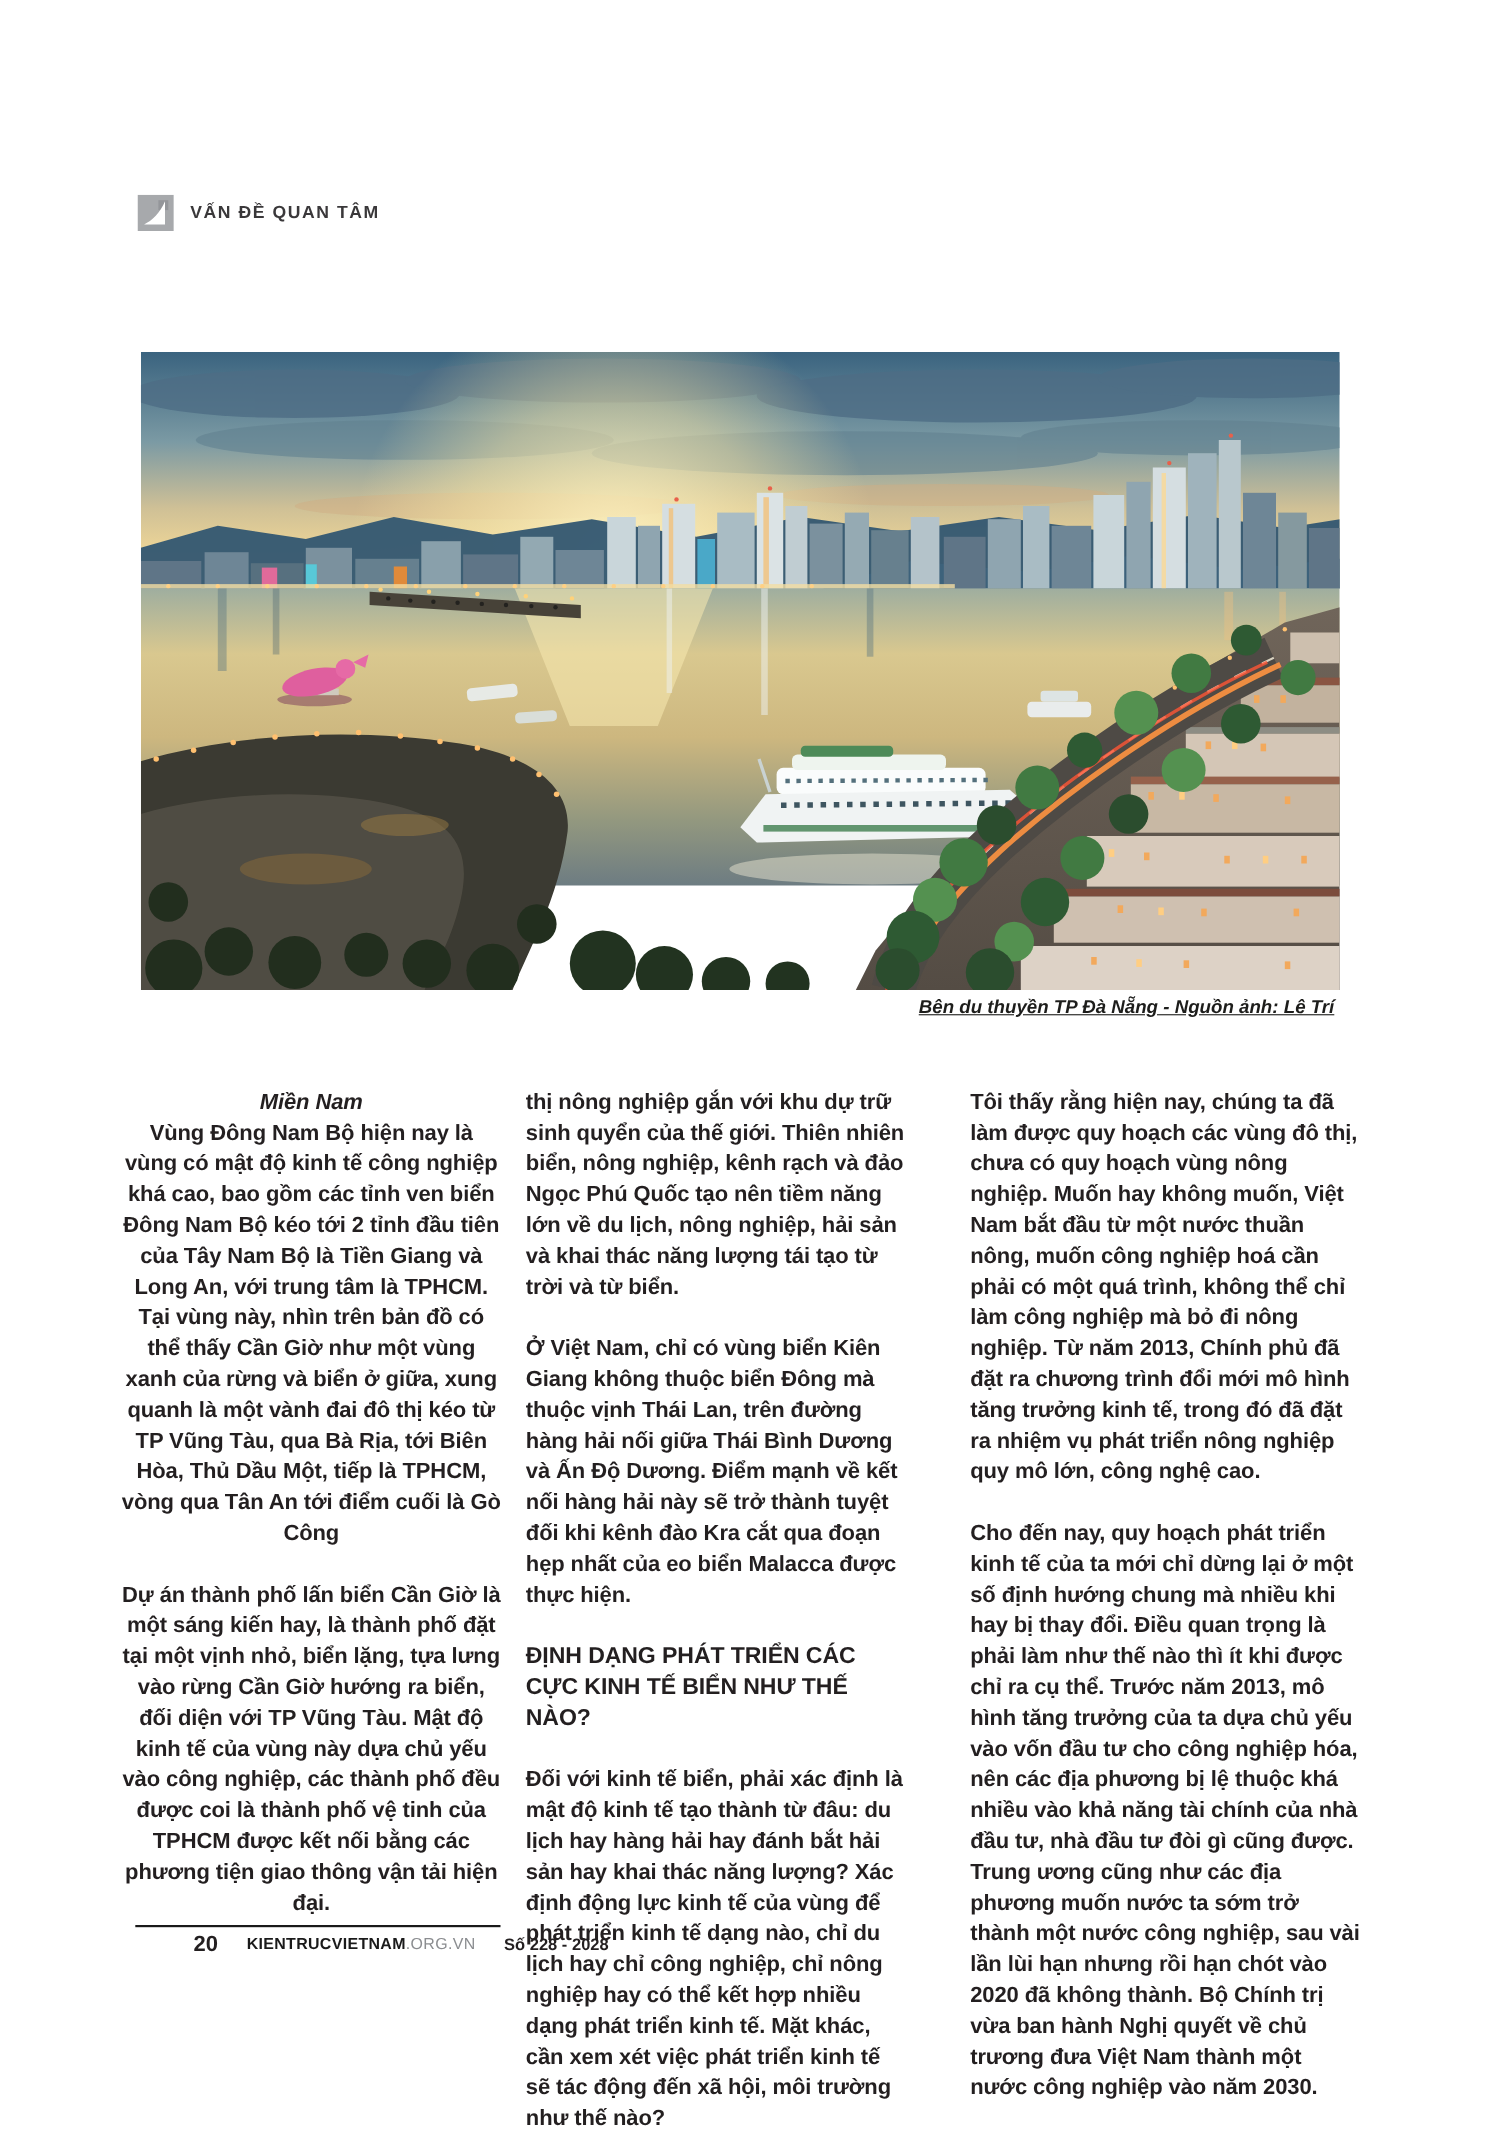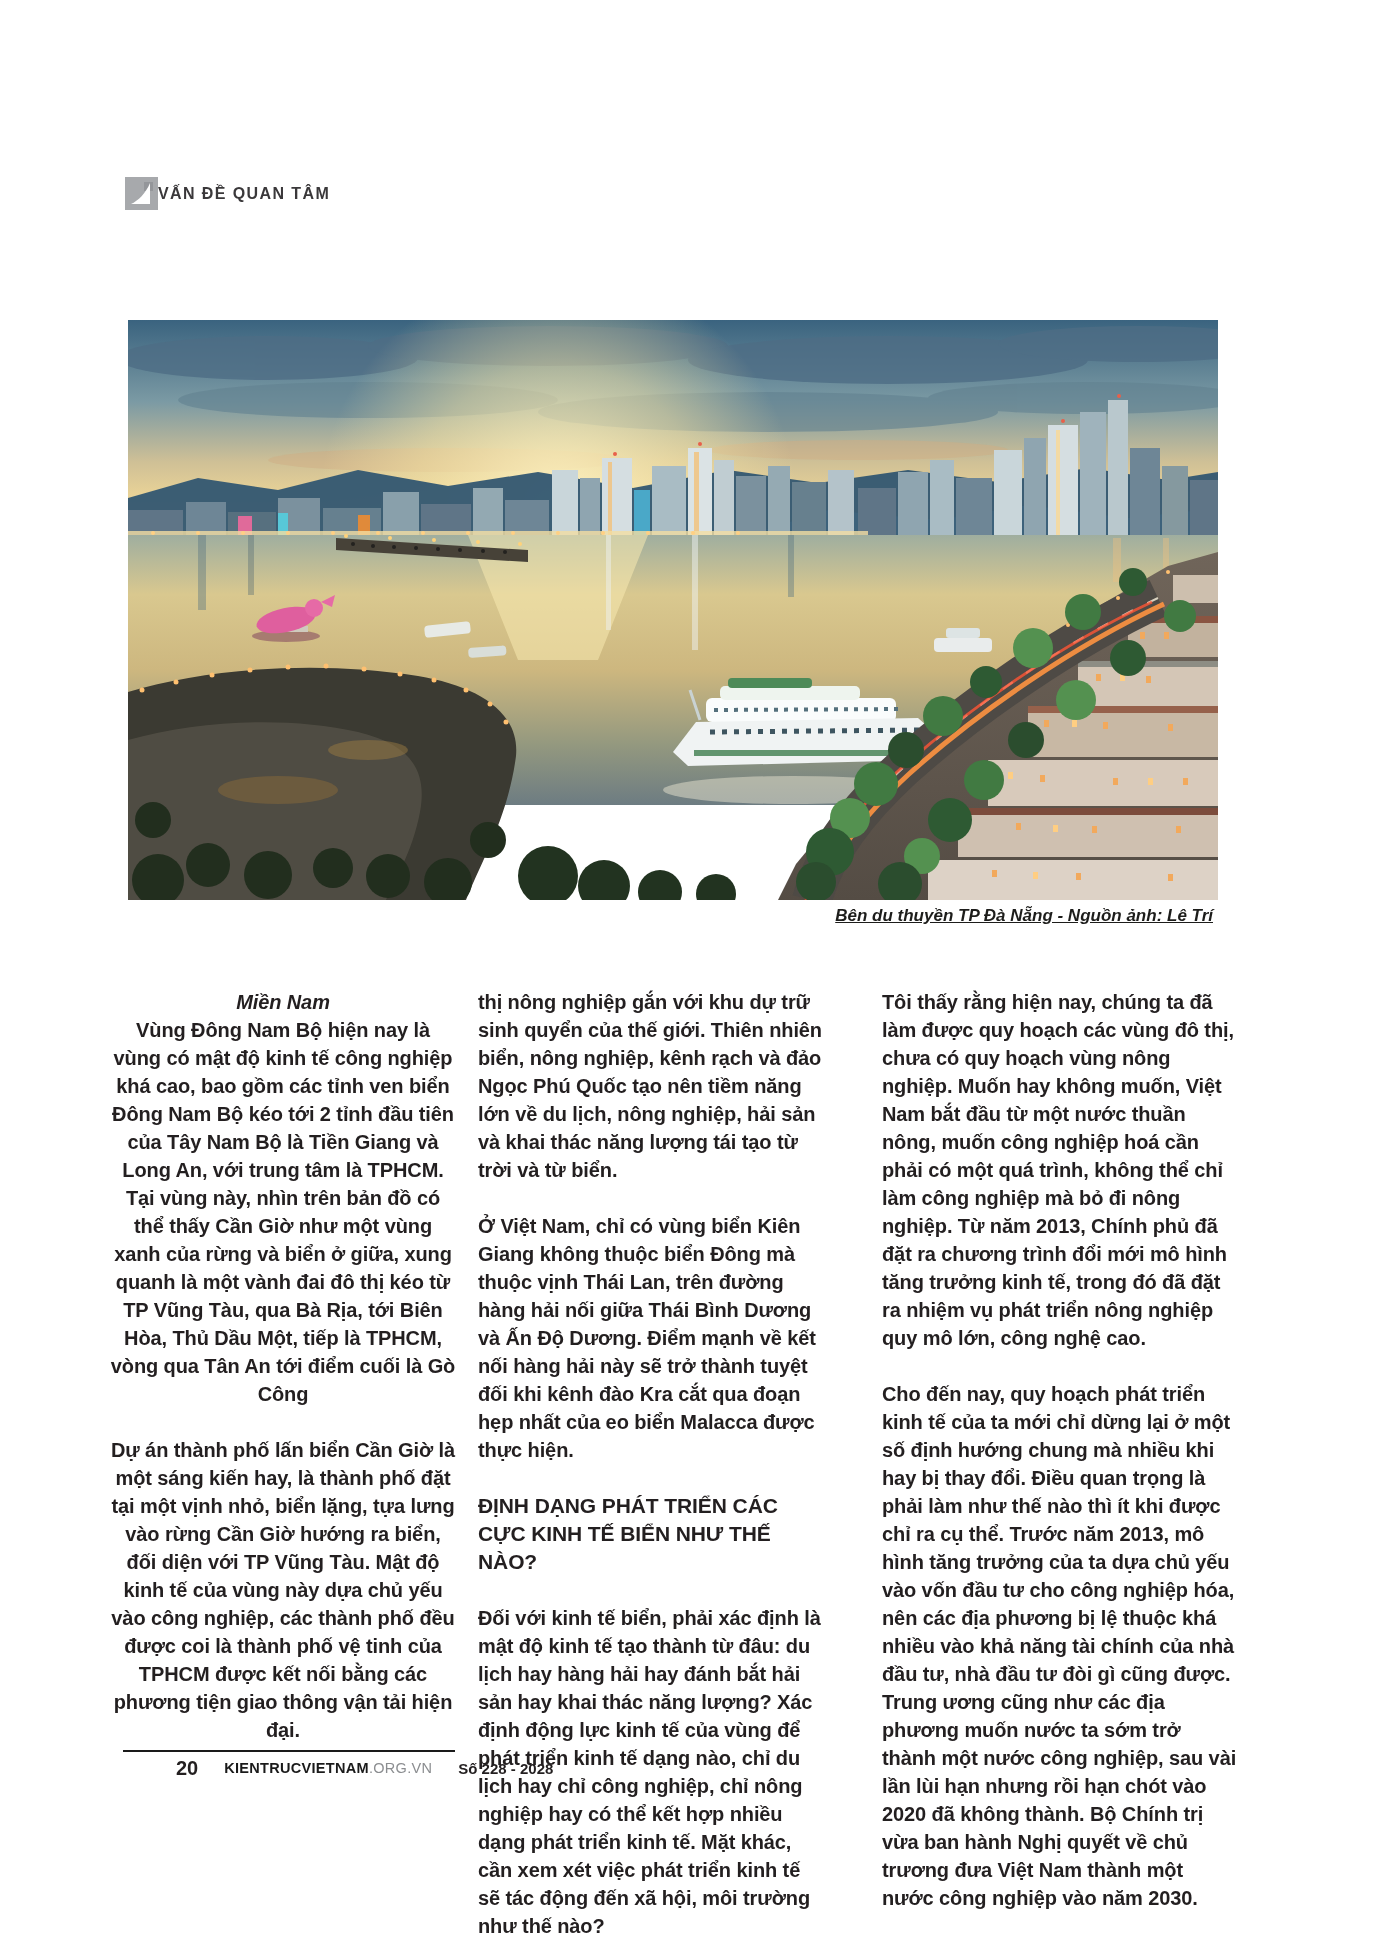--- a/index.html
+++ b/index.html
@@ -1,20 +1,20 @@
 <!DOCTYPE html>
 <html lang="vi"><head>
 <meta charset="utf-8">
 <style>
   html,body{margin:0;padding:0;background:#ffffff;}
   .page{position:relative;width:1373px;height:1942px;background:#ffffff;overflow:hidden;
         font-family:"Liberation Sans","DejaVu Sans",sans-serif;color:#231f20;}
 
   
-  .kicker-row{position:absolute;left:125px;top:177px;display:flex;align-items:center;}
+  .kicker-row{position:absolute;left:125px;top:177px;display:flex;align-items:center;gap:15px;}
   .logo-box{width:33px;height:33px;display:block;}
   .logo-box svg{display:block;width:33px;height:33px;}
   .kicker{font-weight:bold;font-size:16px;letter-spacing:1.4px;color:#3a383a;}
 
   
   .photo{position:absolute;left:128px;top:320px;width:1090px;height:580px;margin:0;overflow:hidden;}
   .photo svg{display:block;width:100%;height:100%;}
   .caption{position:absolute;left:128px;top:906px;width:1085px;text-align:right;
            font-style:italic;font-weight:bold;font-size:17px;color:#1d1d1b;text-decoration:underline;}
 

